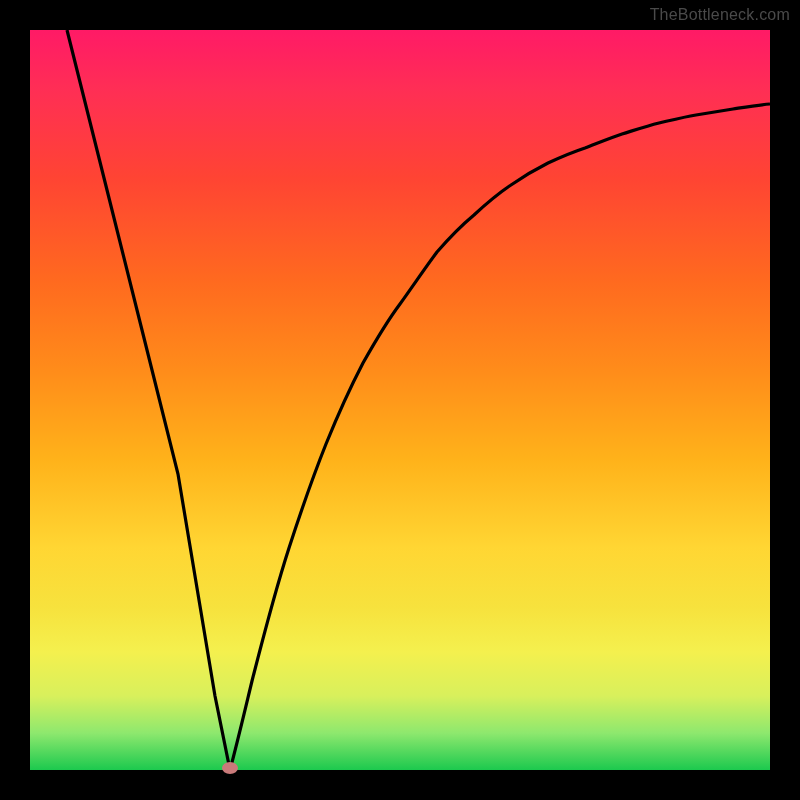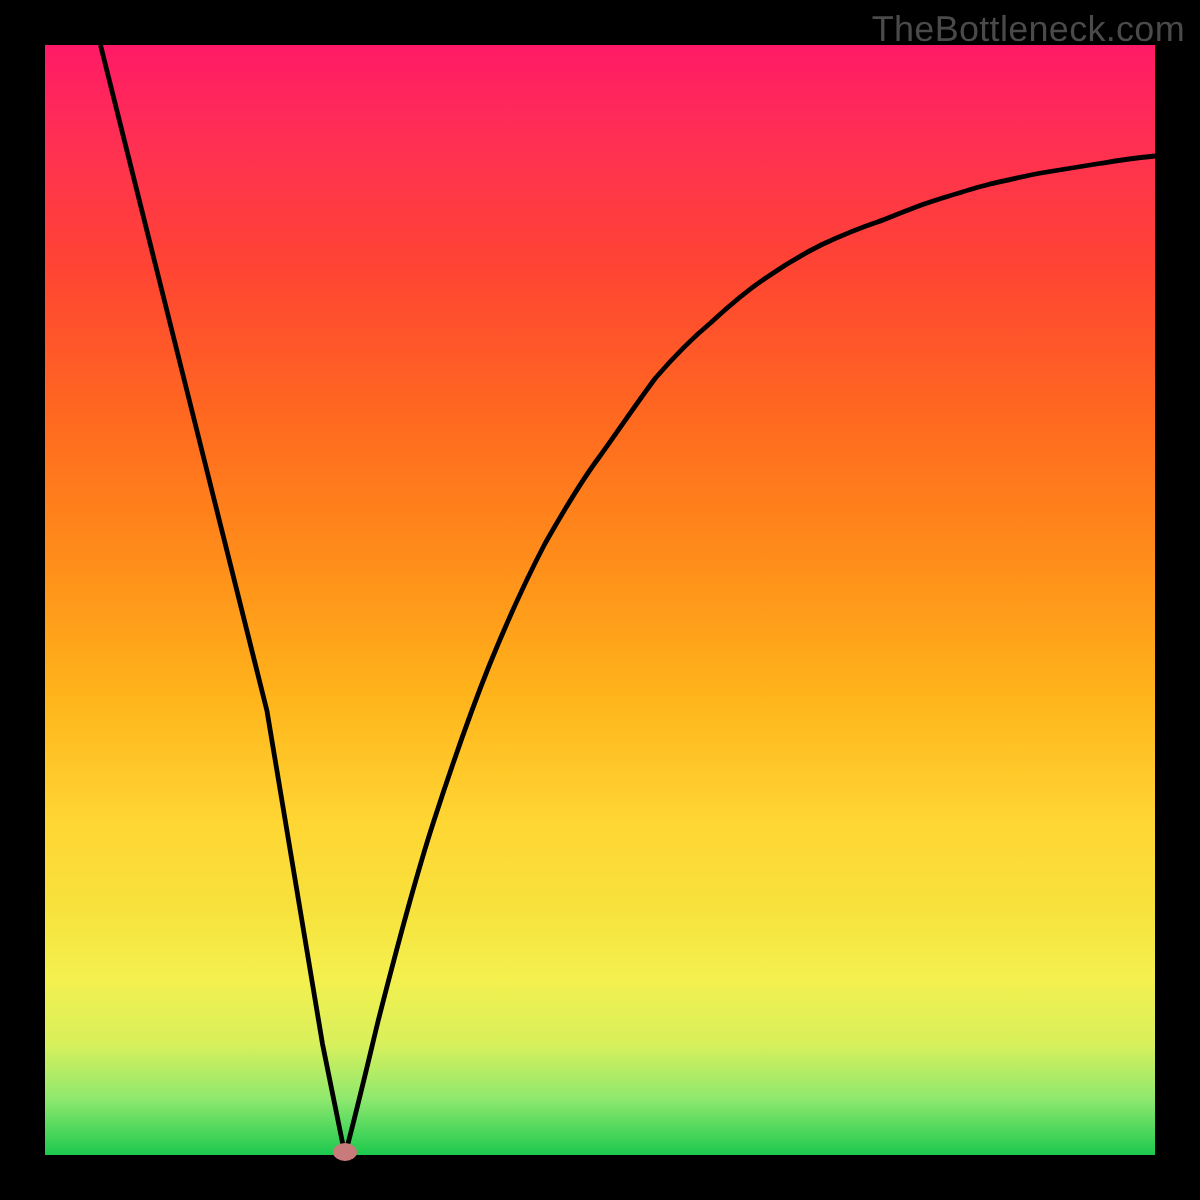--- a/index.html
+++ b/index.html
@@ -38,21 +38,21 @@
       #d8f05c 90%,
       #8ee86e 95%,
       #1cc94e 100%
     );
   }
   .attribution {
     position: absolute;
     top: 6px;
     right: 10px;
     color: #4a4a4a;
-    font-size: 24px;
+    font-size: 16px;
     font-weight: 500;
     letter-spacing: 0.2px;
     user-select: none;
     text-align: center;
   }
   .curve {
     position: absolute;
     left: 0;
     top: 0;
     width: 740px;

